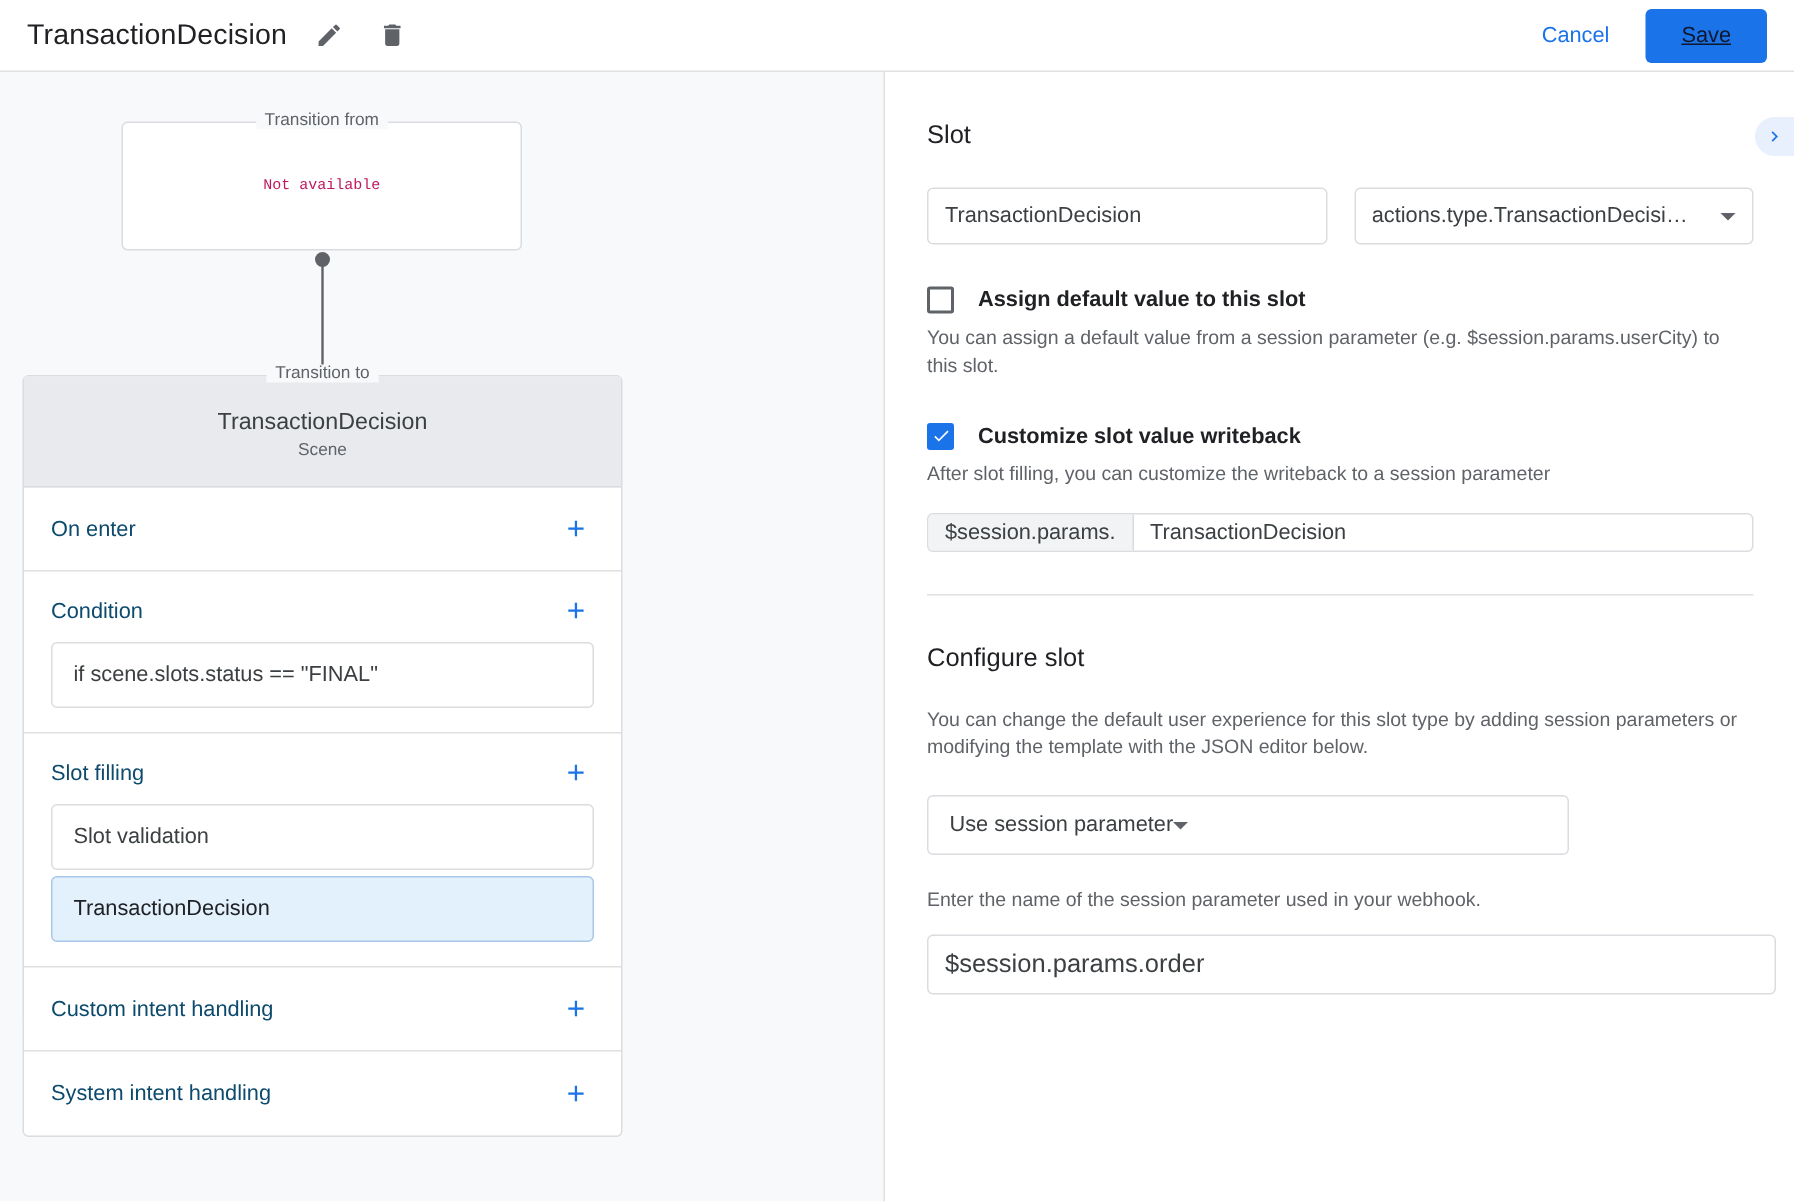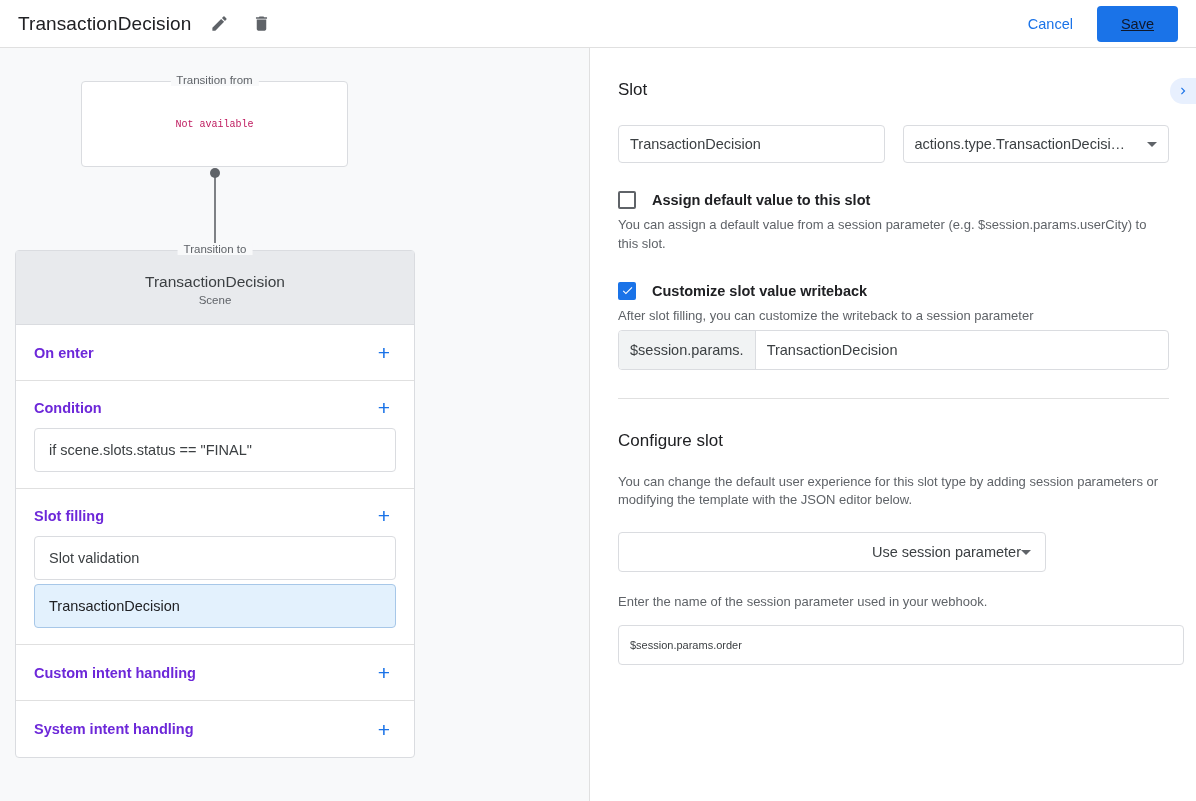--- a/index.html
+++ b/index.html
@@ -74,21 +74,21 @@
   }
   .tt-title { font-size: 15.5px; color: #3c4043; }
   .tt-sub { font-size: 11.5px; color: #5f6368; margin-top: 3px; }
 
   .section-row {
     display: flex; align-items: center; justify-content: space-between;
     padding: 0 18px; height: 56px;
     border-bottom: 1px solid #e0e0e0;
   }
   .section-row:last-child { border-bottom: none; }
-  .section-label { font-size: 14.5px; color: #6d28d9; font-weight: bold; }
+  .section-label { font-size: 14.5px; color: #0c4a6e; }
   .plus {
     color: #1a73e8; font-size: 21px; line-height: 1; cursor: pointer;
     width: 24px; text-align: center; font-weight: 400;
   }
   .section-body { padding: 0 18px 16px; border-bottom: 1px solid #e0e0e0; }
   .inner-box {
     border: 1px solid #dadce0; border-radius: 4px; background: #fff;
     padding: 13px 14px; font-size: 14.5px; color: #3c4043;
   }
   .inner-box + .inner-box { margin-top: 4px; }
@@ -136,42 +136,42 @@
     background: #1a73e8; border-color: #1a73e8;
     display: flex; align-items: center; justify-content: center;
   }
   .cb-label { margin-left: 16px; font-size: 14.5px; font-weight: bold; color: #202124; }
   .helper {
     margin-top: 7px; font-size: 13px; color: #5f6368; line-height: 1.45;
     max-width: 566px;
   }
 
   .writeback-row {
-    display: flex; margin-top: 4px; height: 40px;
+    display: flex; margin-top: 16px; height: 26px;
     border: 1px solid #dadce0; border-radius: 4px; overflow: hidden;
   }
   .wb-prefix {
     background: #f1f3f4; display: flex; align-items: center; padding: 0 11px;
     font-size: 14.5px; color: #3c4043; border-right: 1px solid #dadce0;
   }
   .wb-value { display: flex; align-items: center; padding: 0 11px; font-size: 14.5px; color: #3c4043; flex: 1; }
 
   .select-field {
     margin-top: 22px; width: 428px; height: 40px;
     border: 1px solid #dadce0; border-radius: 4px;
-    display: flex; align-items: center; justify-content: flex-end;
+    display: flex; align-items: center; justify-content: flex-start;
     padding: 0 14px; font-size: 14.5px; color: #3c4043; cursor: pointer;
   }
   .select-caret { width: 0; height: 0; border-left: 5px solid transparent; border-right: 5px solid transparent; border-top: 5px solid #5f6368; }
 
   .wide-field {
     margin-top: 13px; width: 566px; height: 40px;
     border: 1px solid #dadce0; border-radius: 4px;
     display: flex; align-items: center; padding: 0 11px;
-    font-size: 11px; color: #3c4043;
+    font-size: 17px; color: #3c4043;
   }
 </style>
 </head>
 <body>
 
 <div class="app">
 
   <div class="topbar">
     <div class="topbar-title">TransactionDecision</div>
 

